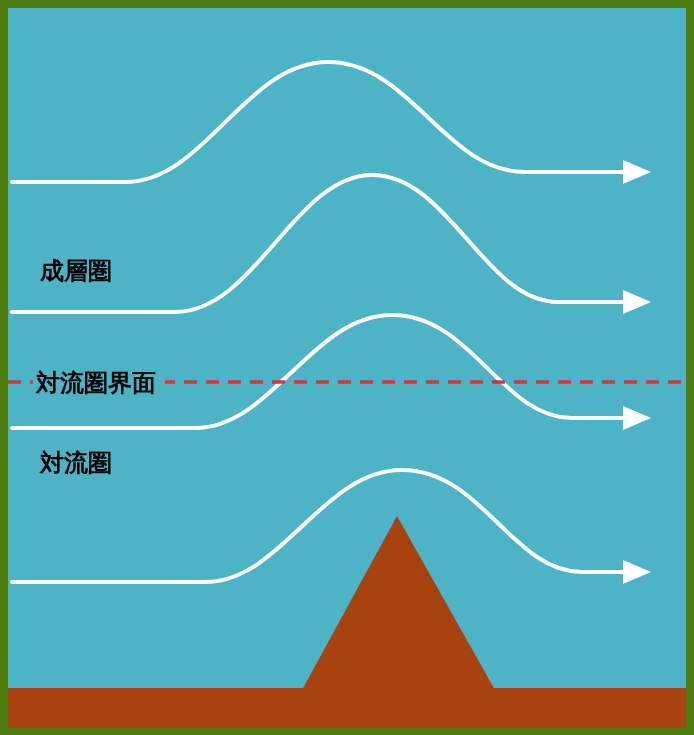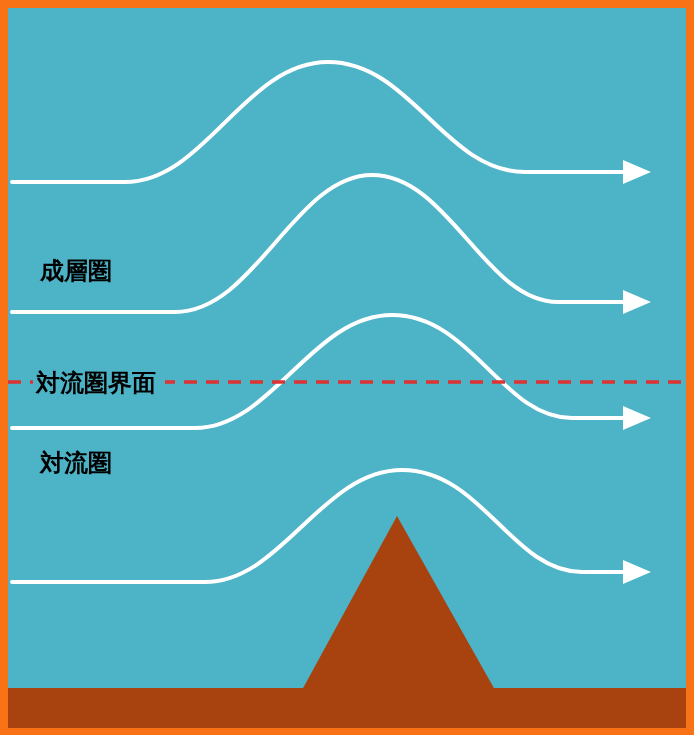--- a/index.html
+++ b/index.html
@@ -5,21 +5,21 @@
   html, body {
     margin: 0;
     padding: 0;
     background: #ffffff;
     font-family: "Liberation Sans", "DejaVu Sans", sans-serif;
   }
   .diagram-wrap {
     position: relative;
     width: 694px;
     height: 735px;
-    background: #f97316;
+    background: #4d7c0f;
     overflow: hidden;
   }
   svg { display: block; }
   .layer-label {
     font-family: "Liberation Sans", "DejaVu Sans", sans-serif;
     font-weight: bold;
     font-size: 24px;
   }
   .streamline {
     fill: none;

